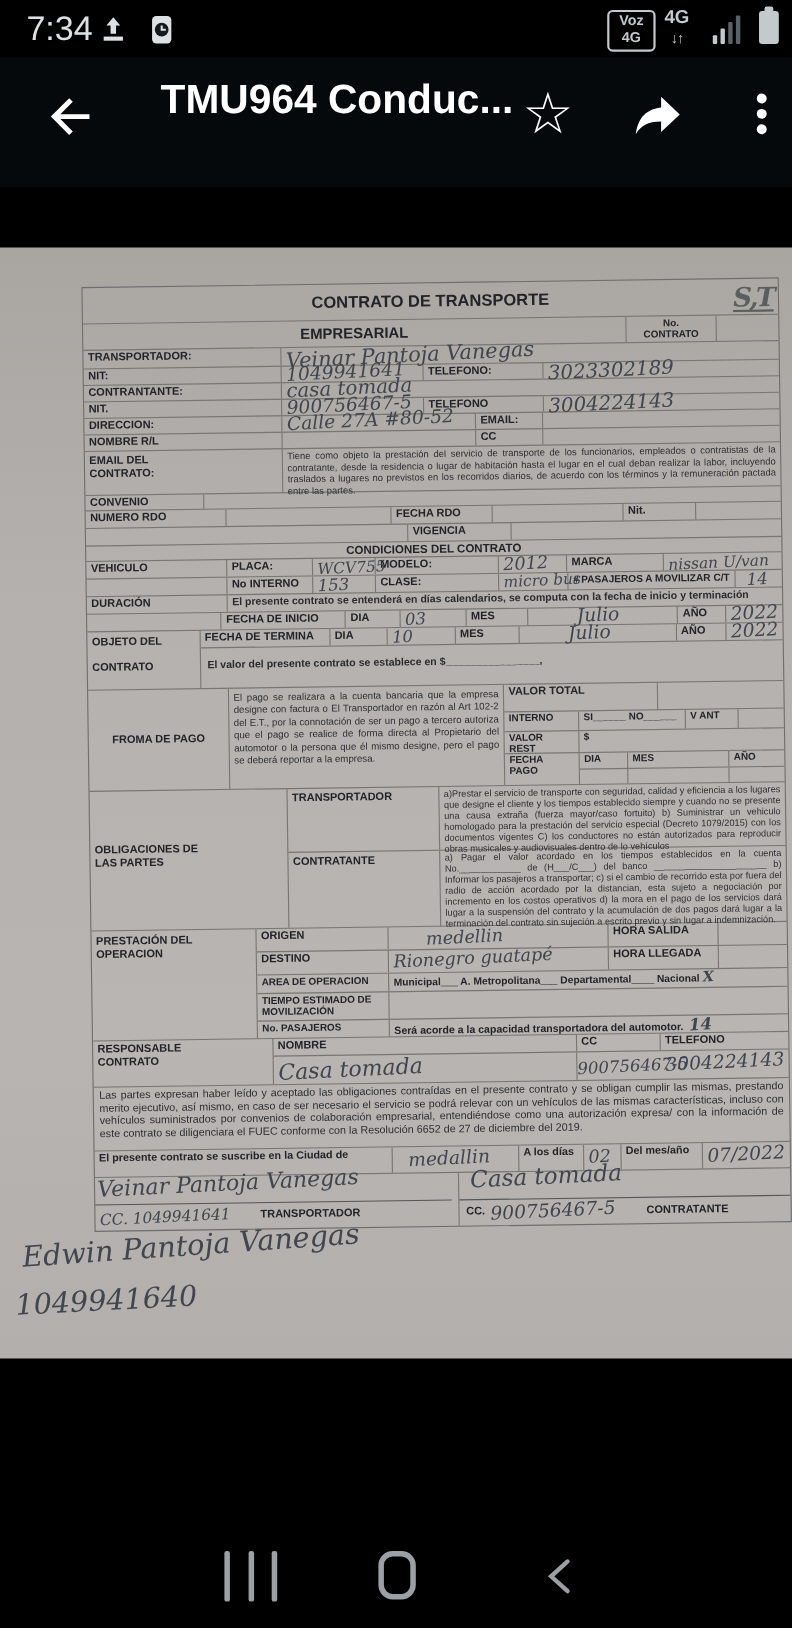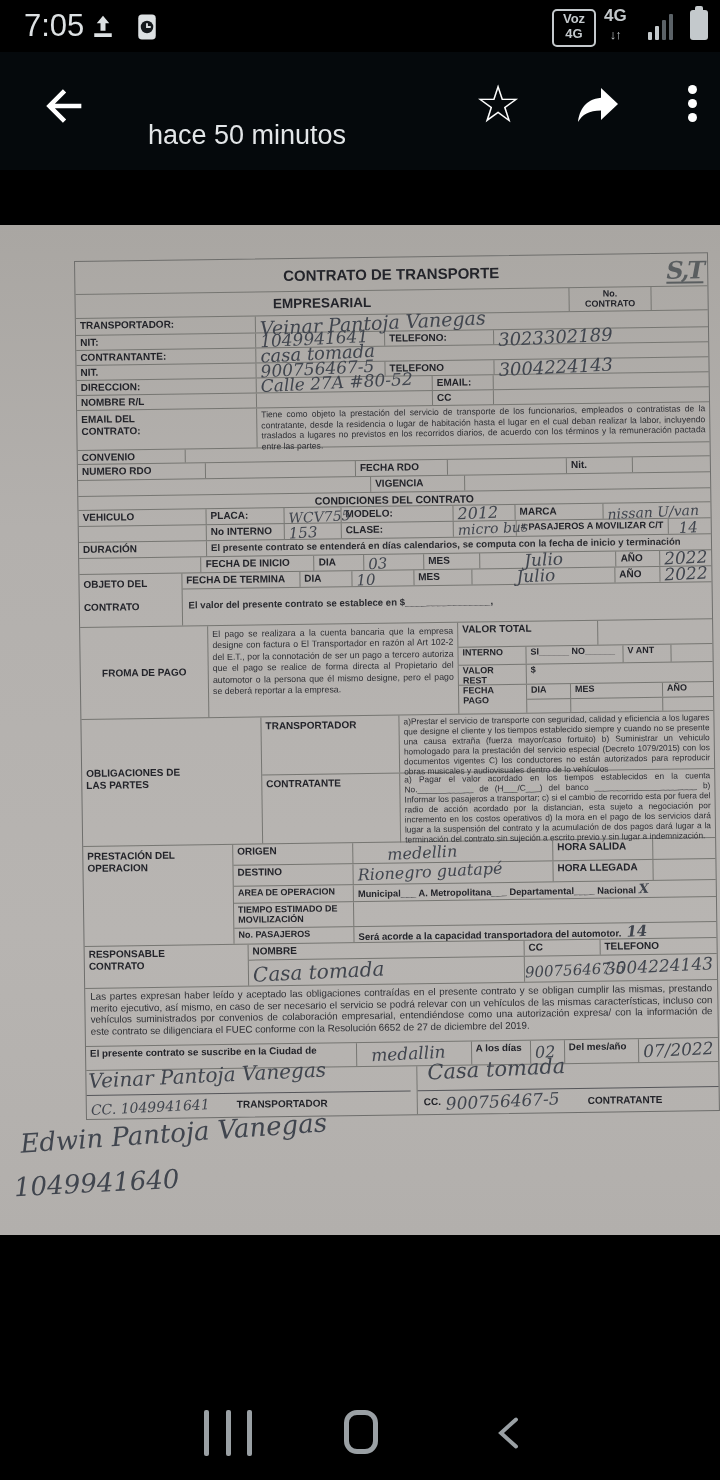--- a/index.html
+++ b/index.html
@@ -57,21 +57,21 @@
   .nav{position:absolute;left:0;top:1388px;width:720px;height:92px;}
   .nav-recents{position:absolute;left:204px;top:22px;width:48px;height:46px;display:flex;justify-content:space-between;}
   .nav-recents i{width:5px;height:46px;background:#9aa0a4;border-radius:2px;}
   .nav-home{position:absolute;left:344px;top:22px;width:34px;height:44px;border:5px solid #9aa0a4;border-radius:13px;box-sizing:border-box;}
   .nav-back{position:absolute;left:492px;top:22px;width:36px;height:46px;}
 </style>
 </head>
 <body>
 
 <div class="statusbar">
-  <span class="sb-time">7:05</span>
+  <span class="sb-time">7:34</span>
   <svg class="sb-ic" style="left:88px" width="30" height="30" viewBox="0 0 24 24">
     <path d="M12 3 L17 9 H14 V15 H10 V9 H7 Z" fill="#dde1e3"></path>
       <rect x="5" y="17" width="14" height="3" fill="#dde1e3"></rect>
   </svg>
   <svg class="sb-ic" style="left:132px" width="30" height="30" viewBox="0 0 24 24">
     <rect x="5" y="2" width="14" height="20" rx="3" fill="#dde1e3"></rect>
       <circle cx="12" cy="12" r="5" fill="#15191c"></circle>
       <path d="M12 9 V12 H15" stroke="#dde1e3" stroke-width="1.5" fill="none"></path>
   </svg>
   <div class="voz-badge">
@@ -86,21 +86,21 @@
     <span style="left:14px;height:20px;background:#5b6267"></span>
     <span style="left:21px;height:26px;background:#5b6267"></span>
   </div>
   <div class="battery"></div>
 </div>
 
 <div class="appbar">
   <svg class="back" viewBox="0 0 24 24">
     <path d="M20 11 H7.8 L13 5.8 L11.5 4.3 L3.8 12 L11.5 19.7 L13 18.2 L7.8 13 H20 Z" fill="#fff"></path>
   </svg>
-  <div class="appbar-sub">hace 50 minutos</div>
+  <div class="appbar-title">TMU964 Conduc...</div>
   <div class="star">☆</div>
   <svg class="share" viewBox="0 0 24 24">
     <path d="M13.5 4 L22 12 L13.5 20 V15.2 C7.5 15.2 4.2 17.2 2 21 C2.8 15 5.5 9.8 13.5 8.9 Z" fill="#fff"></path>
   </svg>
   <div class="kebab">
       <i></i>
       <i></i>
       <i></i>
     </div>
 </div>

